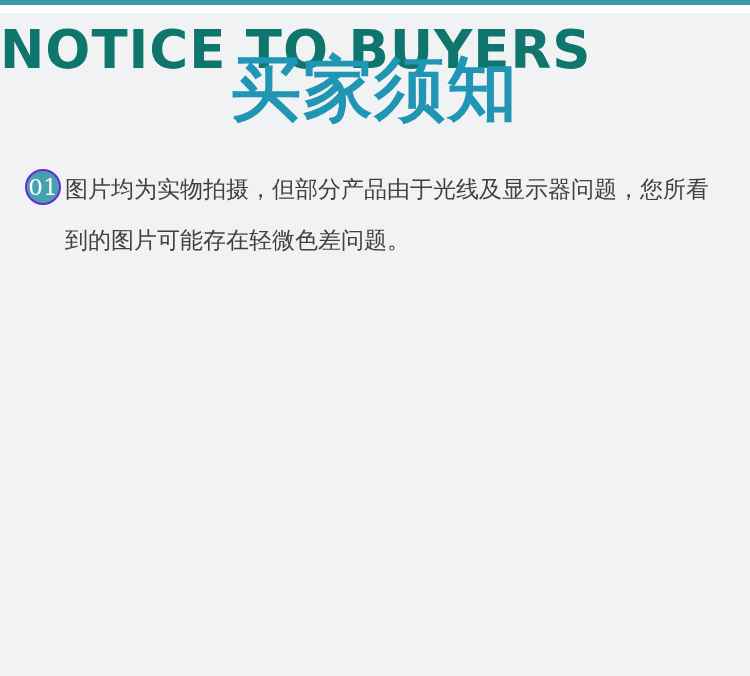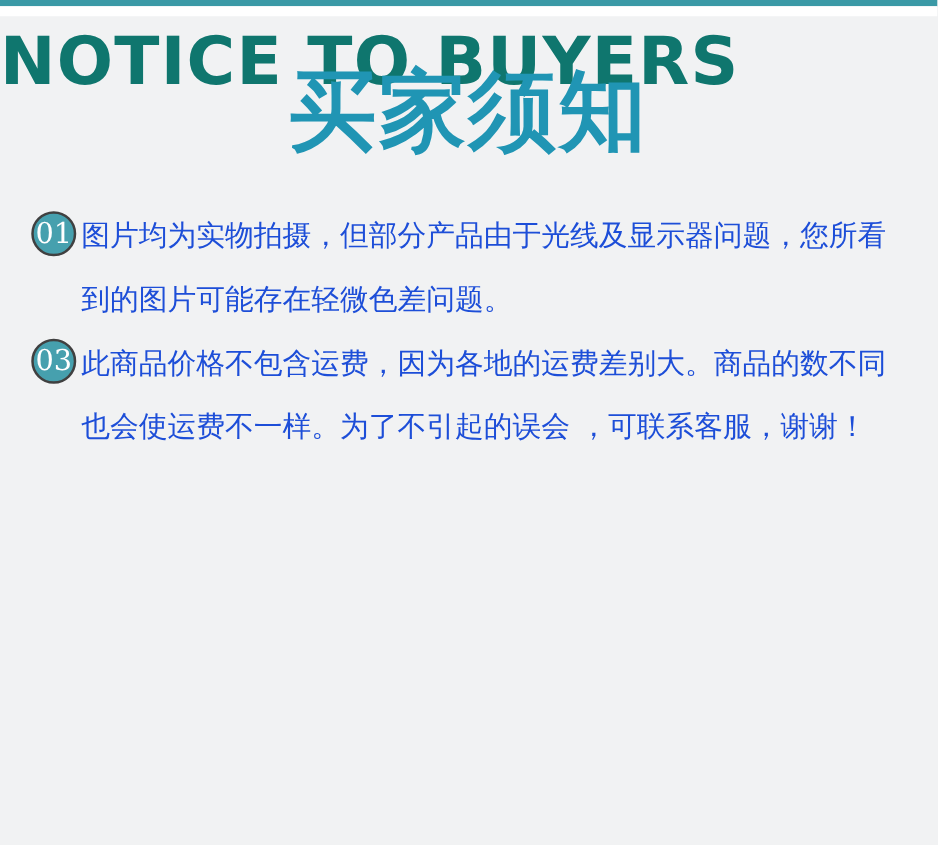--- a/index.html
+++ b/index.html
@@ -55,33 +55,33 @@
     align-items: flex-start;
   }
   .notice-badge {
     flex: 0 0 auto;
     width: 36px;
     height: 36px;
     margin-top: 5px;
     margin-right: 4px;
     border-radius: 50%;
     background: #46a0ae;
-    border: 2px solid #404040;
+    border: 2px solid #6d28d9;
     color: #ffffff;
     font-family: "DejaVu Serif", "Liberation Serif", serif;
     font-size: 23px;
     line-height: 1;
     display: flex;
     align-items: center;
     justify-content: center;
   }
   .notice-text {
     font-size: 23px;
     line-height: 51px;
-    color: #1d4ed8;
+    color: #404040;
     white-space: pre-line;
     letter-spacing: 0;
   }
 </style>
 </head>
 <body>
 
 <div class="top-accent-bar"></div>
 <div class="top-white-strip"></div>
 
@@ -92,20 +92,15 @@
 
 <div class="notice-list">
 
   <div class="notice-item">
     <div class="notice-badge">01</div>
     <div class="notice-text">图片均为实物拍摄，但部分产品由于光线及显示器问题，您所看
 到的图片可能存在轻微色差问题。</div>
   </div>
 
 
-  <div class="notice-item">
-    <div class="notice-badge">03</div>
-    <div class="notice-text">此商品价格不包含运费，因为各地的运费差别大。商品的数不同
-也会使运费不一样。为了不引起的误会 ，可联系客服，谢谢！</div>
-  </div>
 
 
 </div>
 
 </body></html>

